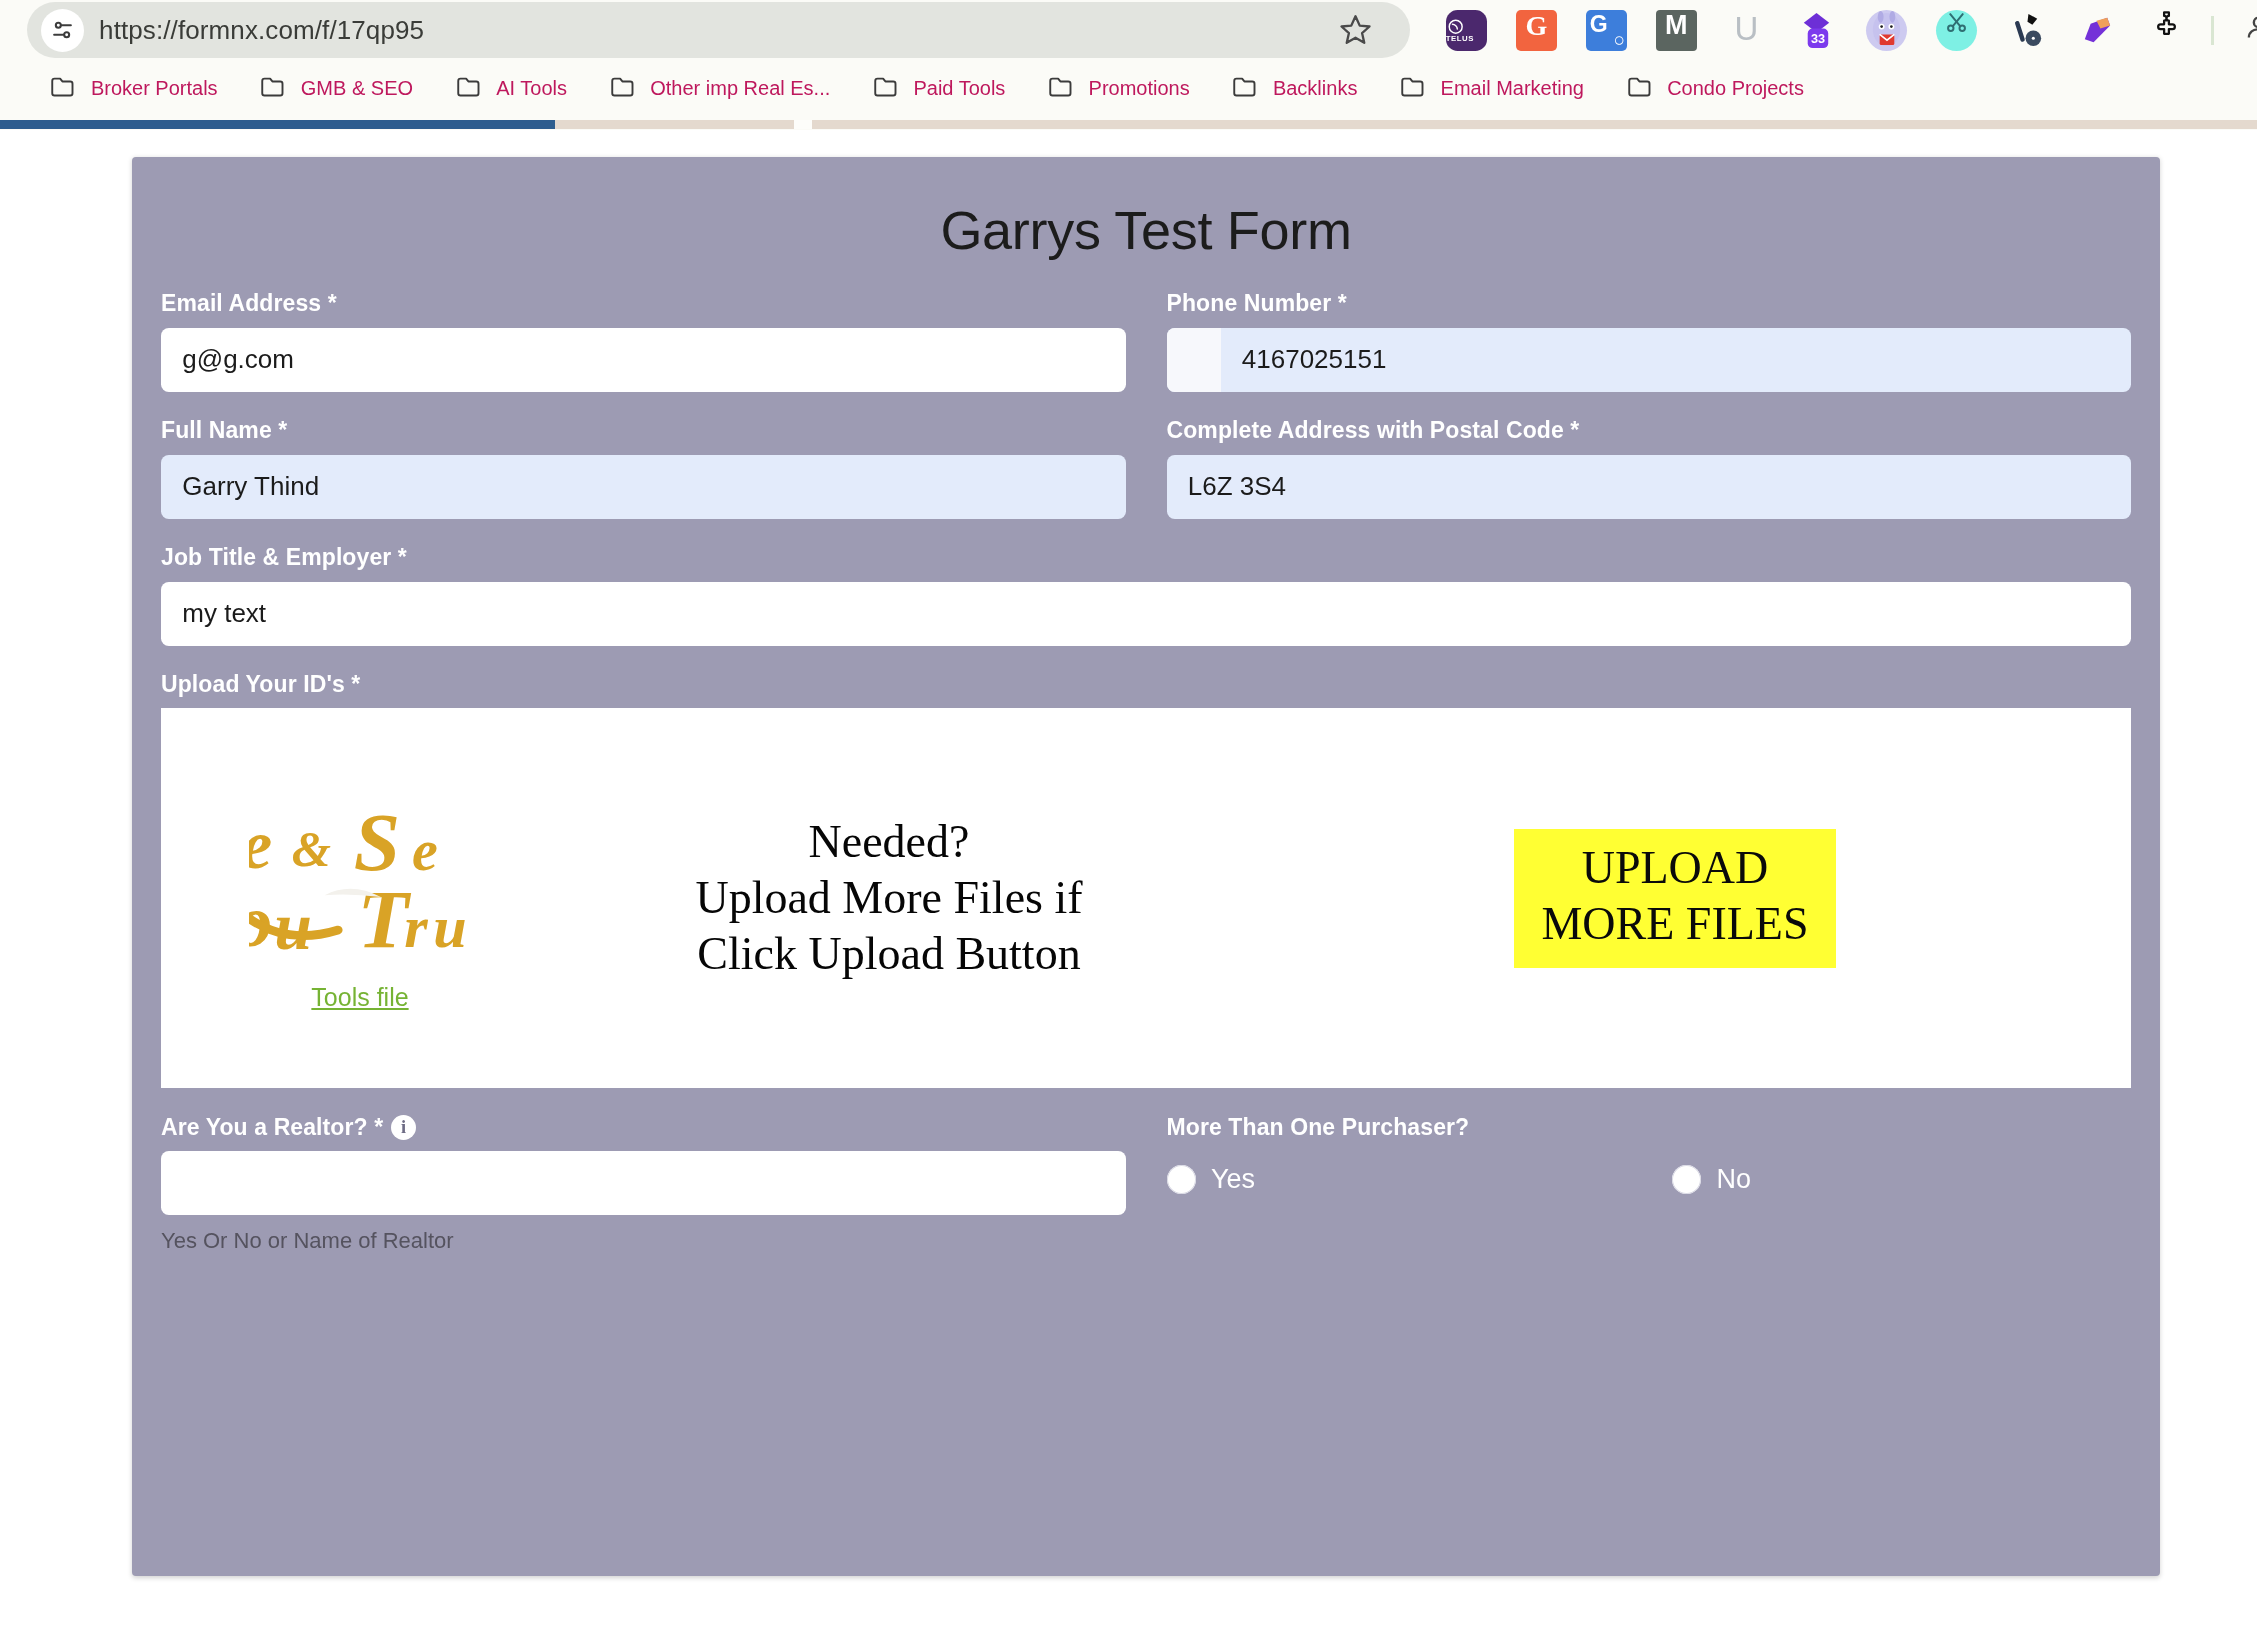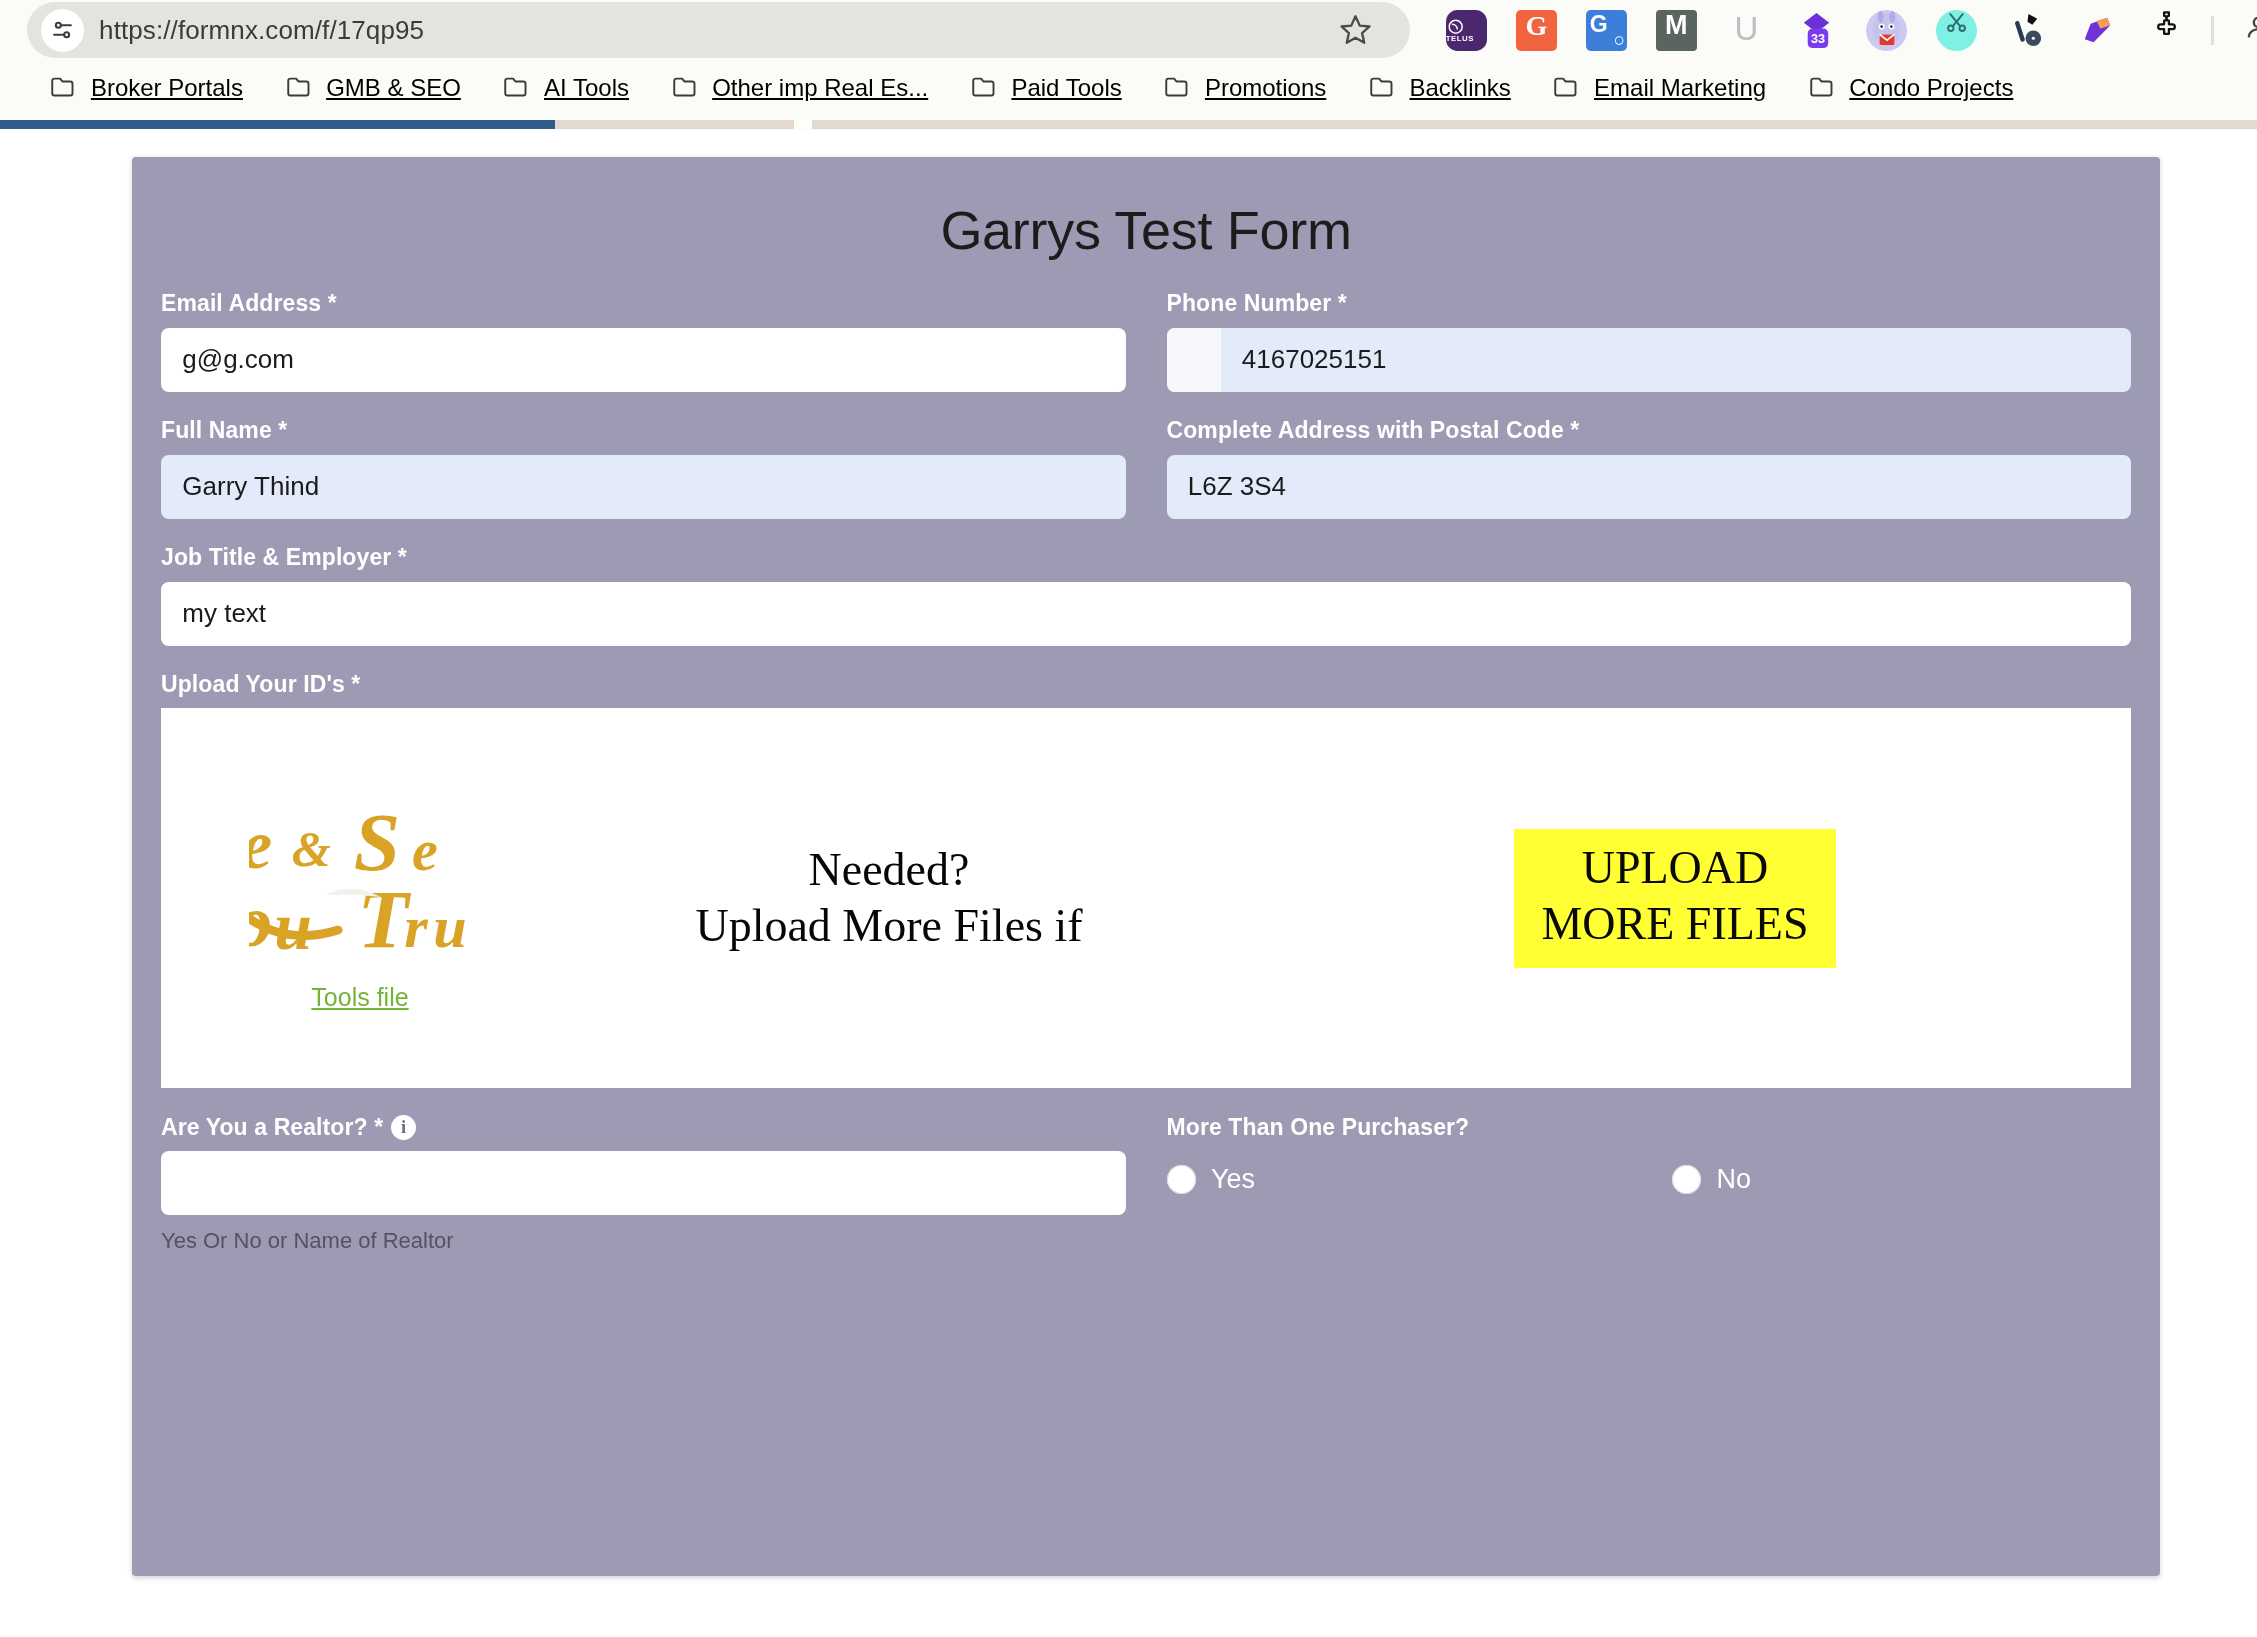--- a/index.html
+++ b/index.html
@@ -92,21 +92,21 @@
     padding-left: 29px;
     gap: 0;
   }
   .bm {
     display: flex; align-items: center; gap: 13.6px;
     padding: 0 21.3px;
     height: 45px;
     border-radius: 7.8px;
     white-space: nowrap;
   }
-  .bm-label { font-size: 24px; color: #000000; text-decoration: underline; }
+  .bm-label { font-size: 20px; color: #be185d; }
   .folder-ico { flex: 0 0 auto; }
 
   
   .loadbar-wrap {
     position: relative;
     height: 13.6px;
     width: 100%;
     background: #fbfbf7;
   }
   .loadbar-track {
@@ -622,20 +622,21 @@
                 <path d="M78 96 q28 -14 58 2 q-30 -4 -58 -2z" fill="#f3f1ec"></path>
                 <path d="M0 120 q40 28 92 12" fill="none" stroke="#d9a326" stroke-width="9" stroke-linecap="round"></path>
               </svg>
             </span>
             <span class="remove-link">Tools file</span>
           </div>
 
           <div class="dz-msg">
             <div>Needed?</div>
             <div>Upload More Files if</div>
+            <div>Click Upload Button</div>
           </div>
 
           <div class="dz-btn-col">
             <button class="upload-btn">
               <span>UPLOAD</span><br>
               <span>MORE FILES</span>
             </button>
           </div>
         </div>
       </div>

